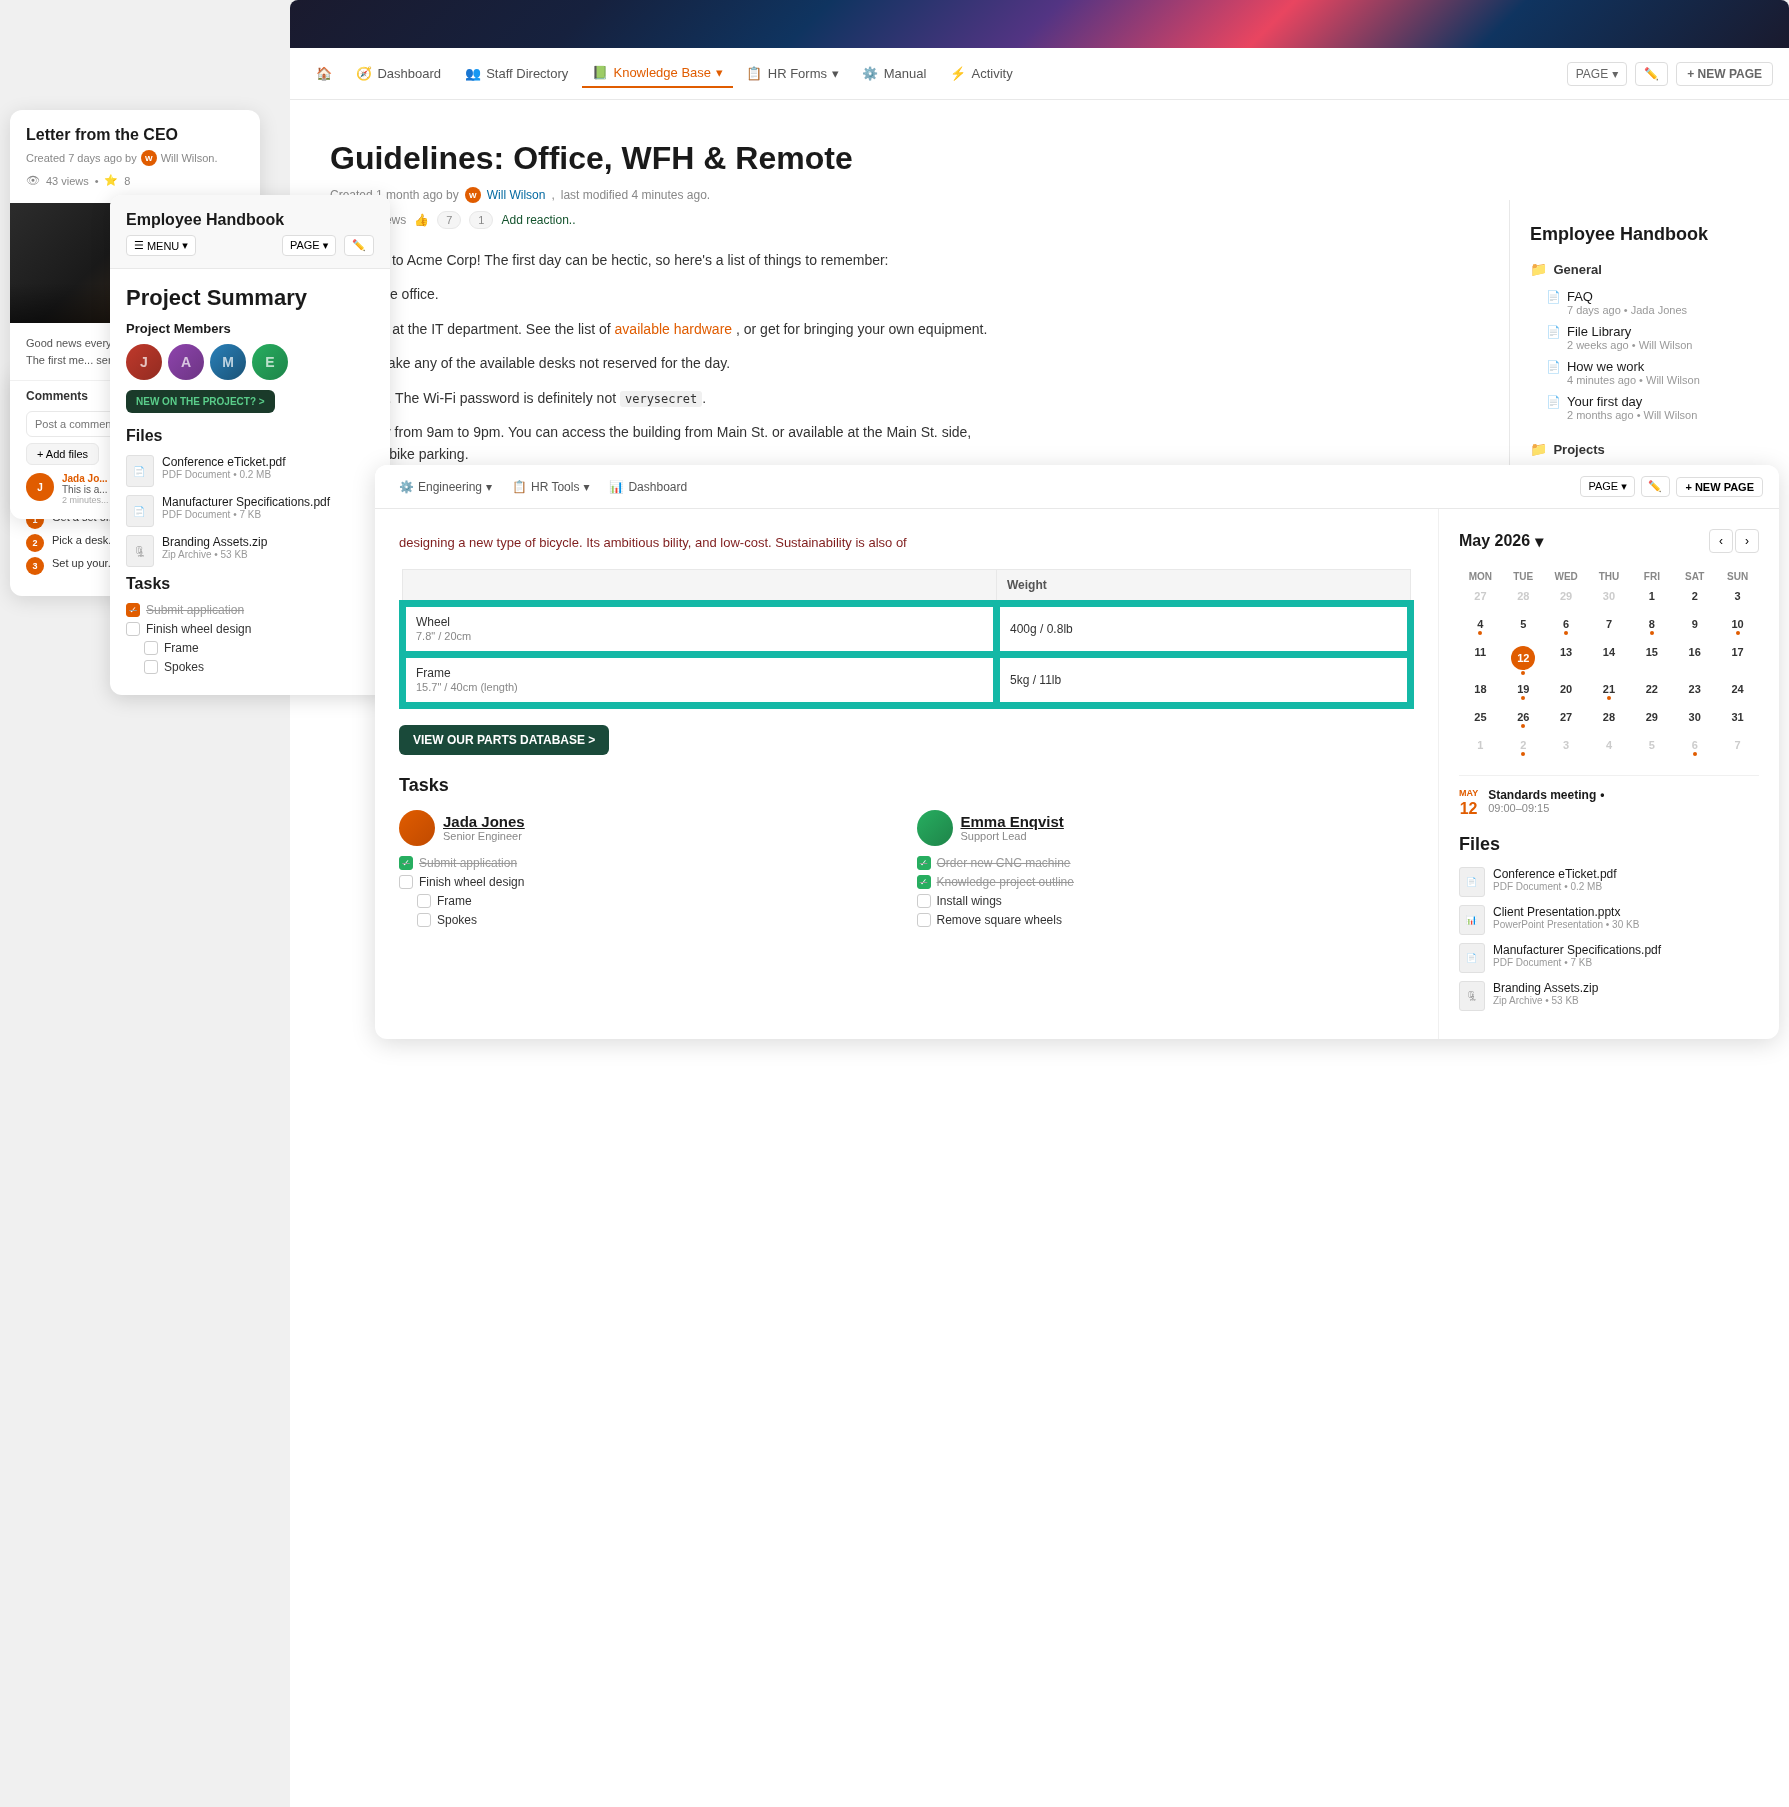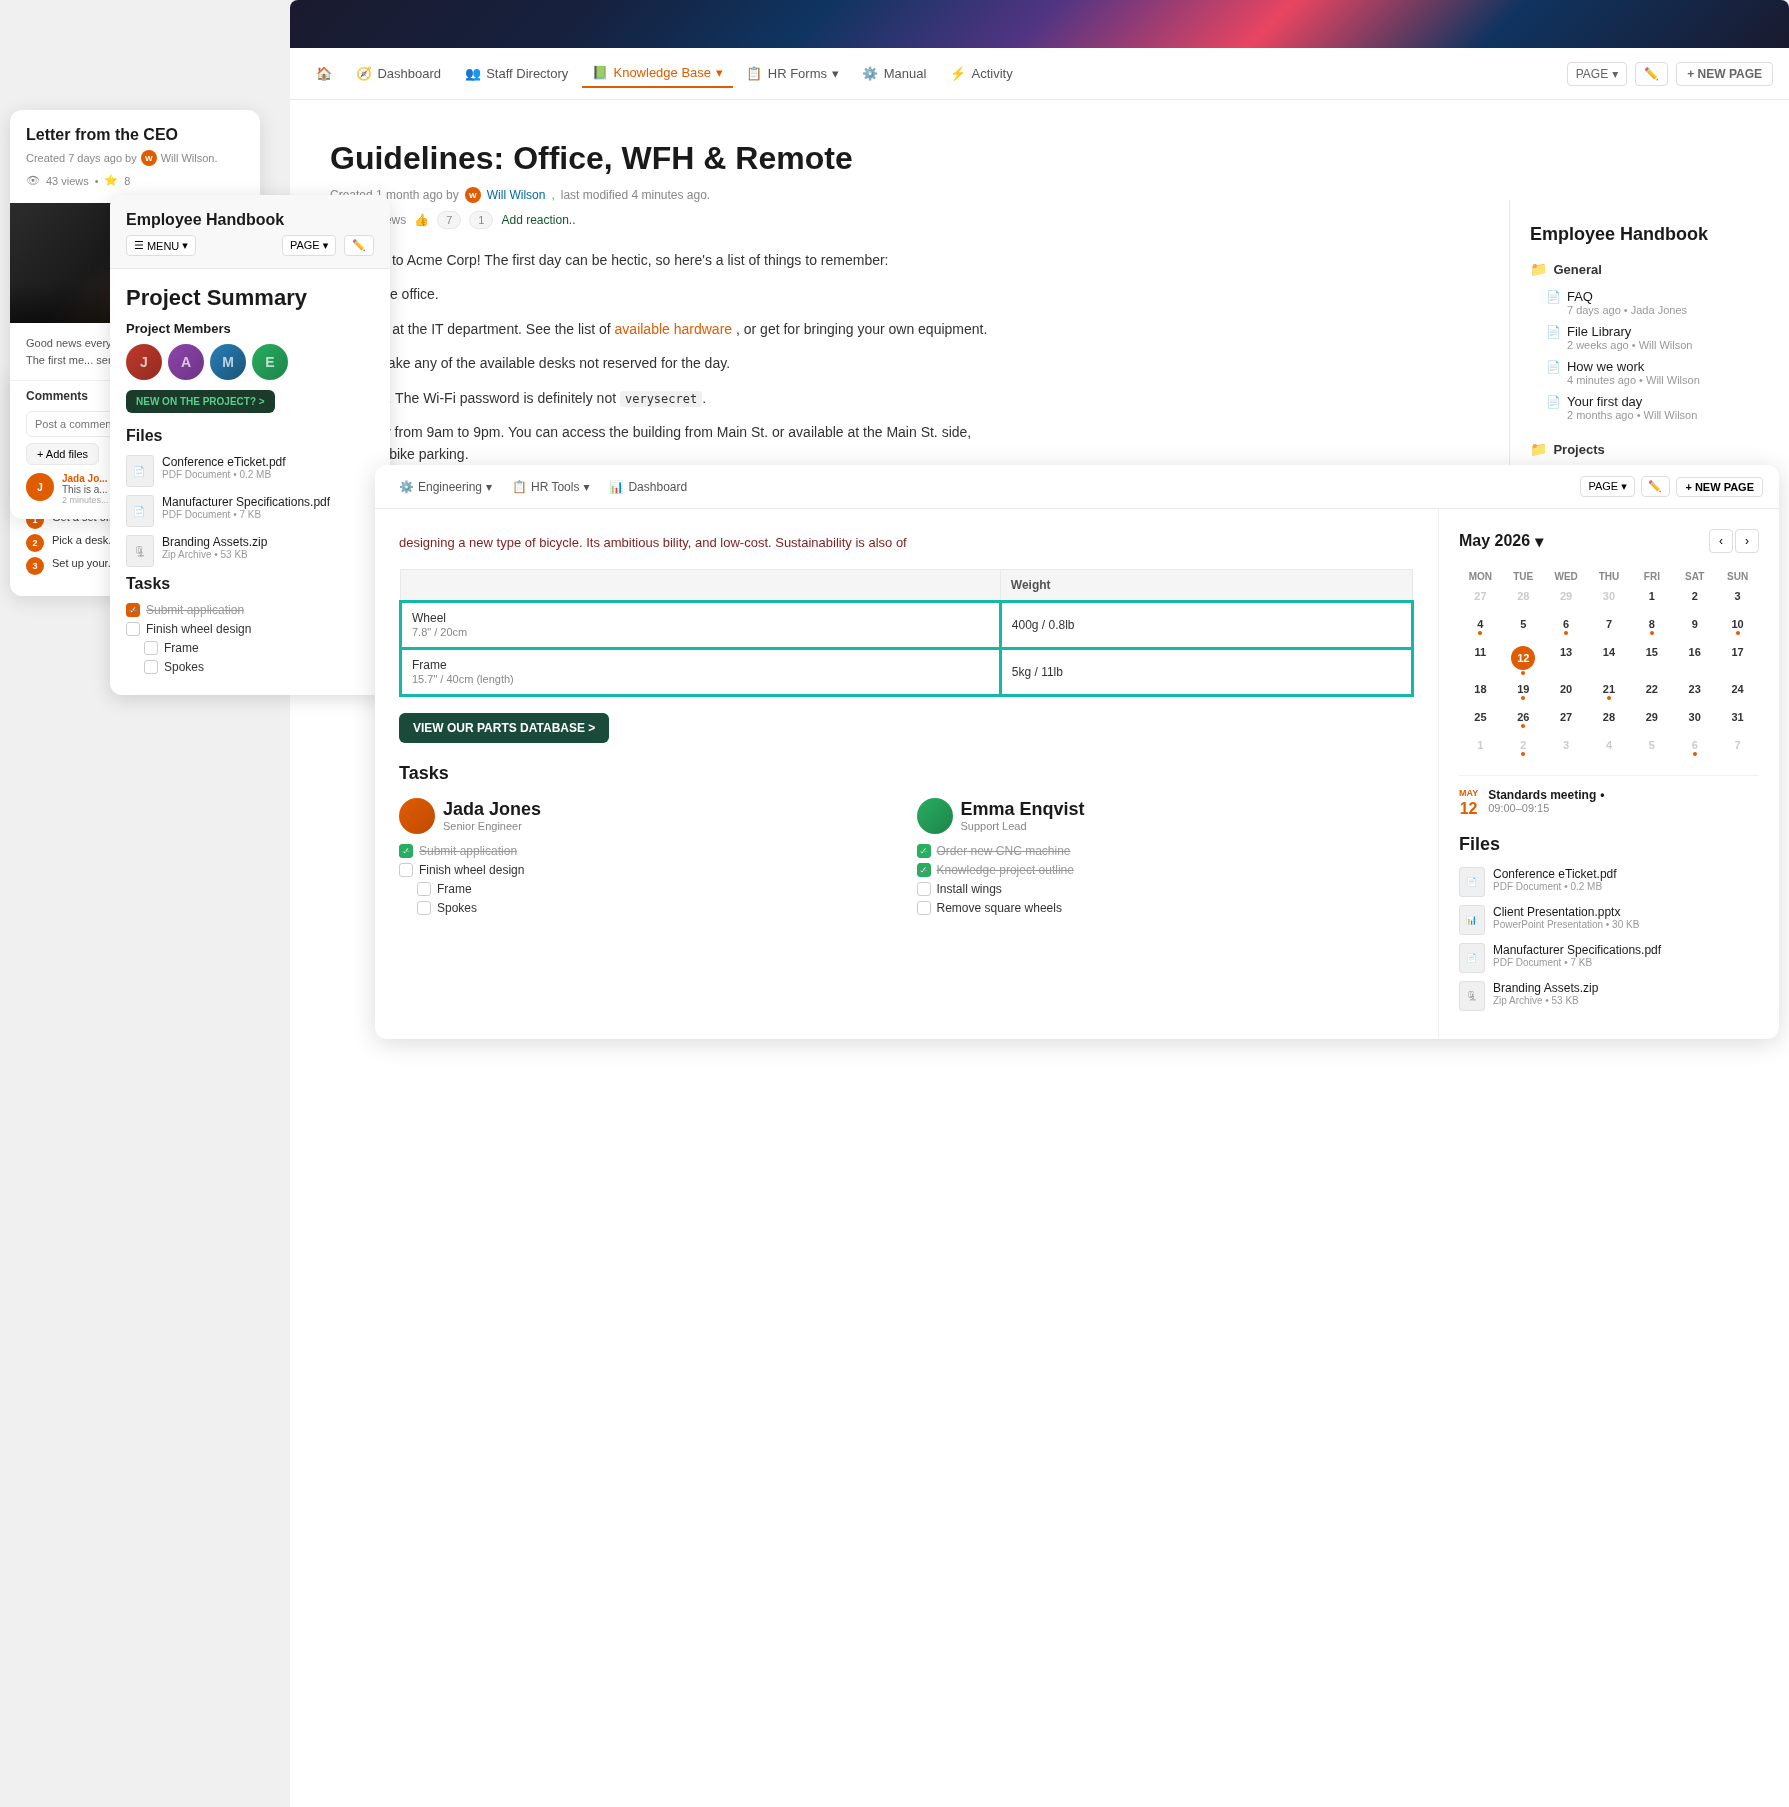--- a/index.html
+++ b/index.html
@@ -643,21 +643,21 @@
     .parts-table th {
       background: #f5f5f5;
       padding: 8px 10px;
       text-align: left;
       font-weight: 600;
       color: #555;
       border: 1px solid #e8e8e8;
     }
     .parts-table td {
       padding: 8px 10px;
-      border: 3px solid #14b8a6;
+      border: 7px solid #14b8a6;
       color: #333;
     }
     .view-db-btn {
       background: #1a4a3a;
       color: #fff;
       border: none;
       border-radius: 6px;
       padding: 8px 14px;
       font-size: 12px;
       font-weight: 600;
@@ -686,21 +686,21 @@
       margin-bottom: 10px;
     }
     .dash-avatar {
       width: 36px;
       height: 36px;
       border-radius: 50%;
       flex-shrink: 0;
     }
     .dash-avatar-jada { background: linear-gradient(135deg, #e05c00, #c04a00); }
     .dash-avatar-emma { background: linear-gradient(135deg, #27ae60, #1e8449); }
-    .dash-person-name { font-size: 18px; font-weight: 600; color: #1a1a1a; }
+    .dash-person-name { font-size: 15px; font-weight: 600; color: #1a1a1a; text-decoration: underline; }
     .dash-person-role { font-size: 11px; color: #888; }
 
     .dash-task-row {
       display: flex;
       align-items: center;
       gap: 6px;
       margin-bottom: 5px;
       font-size: 12px;
       color: #333;
     }

